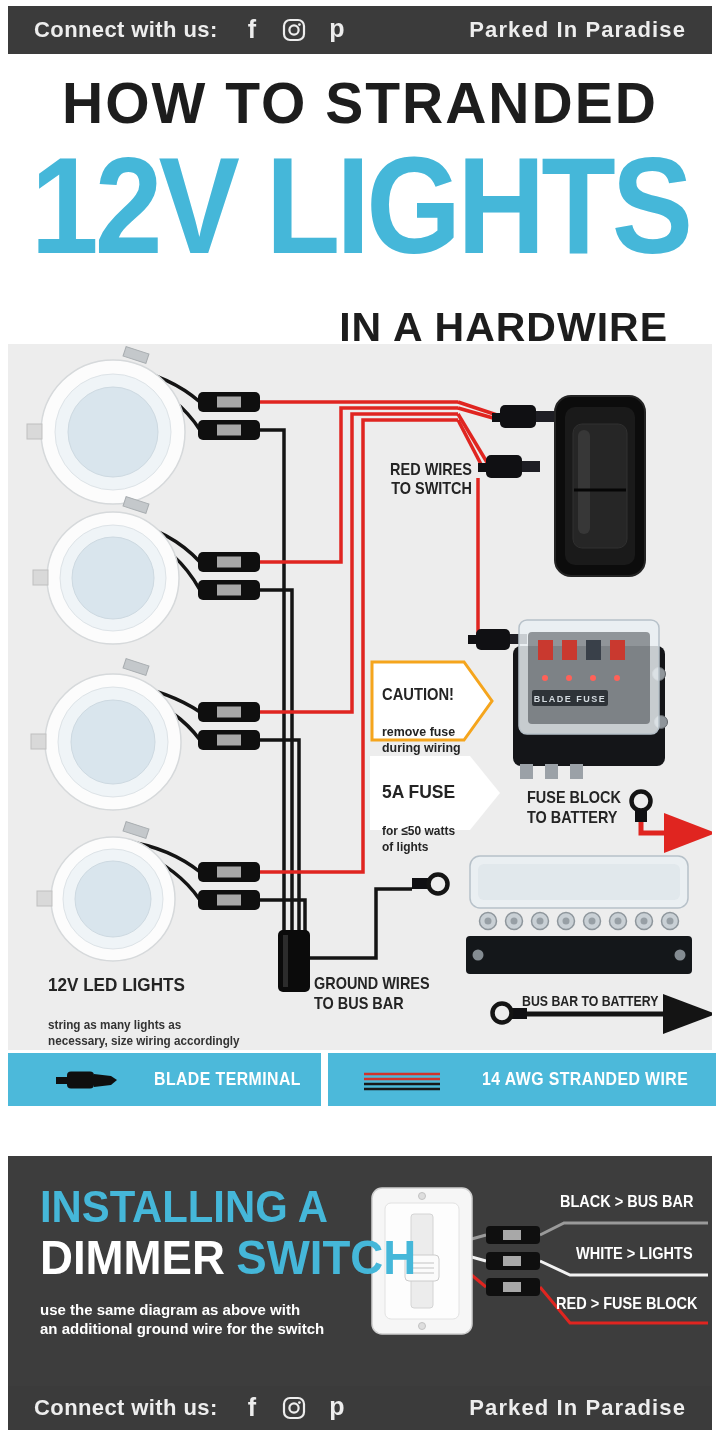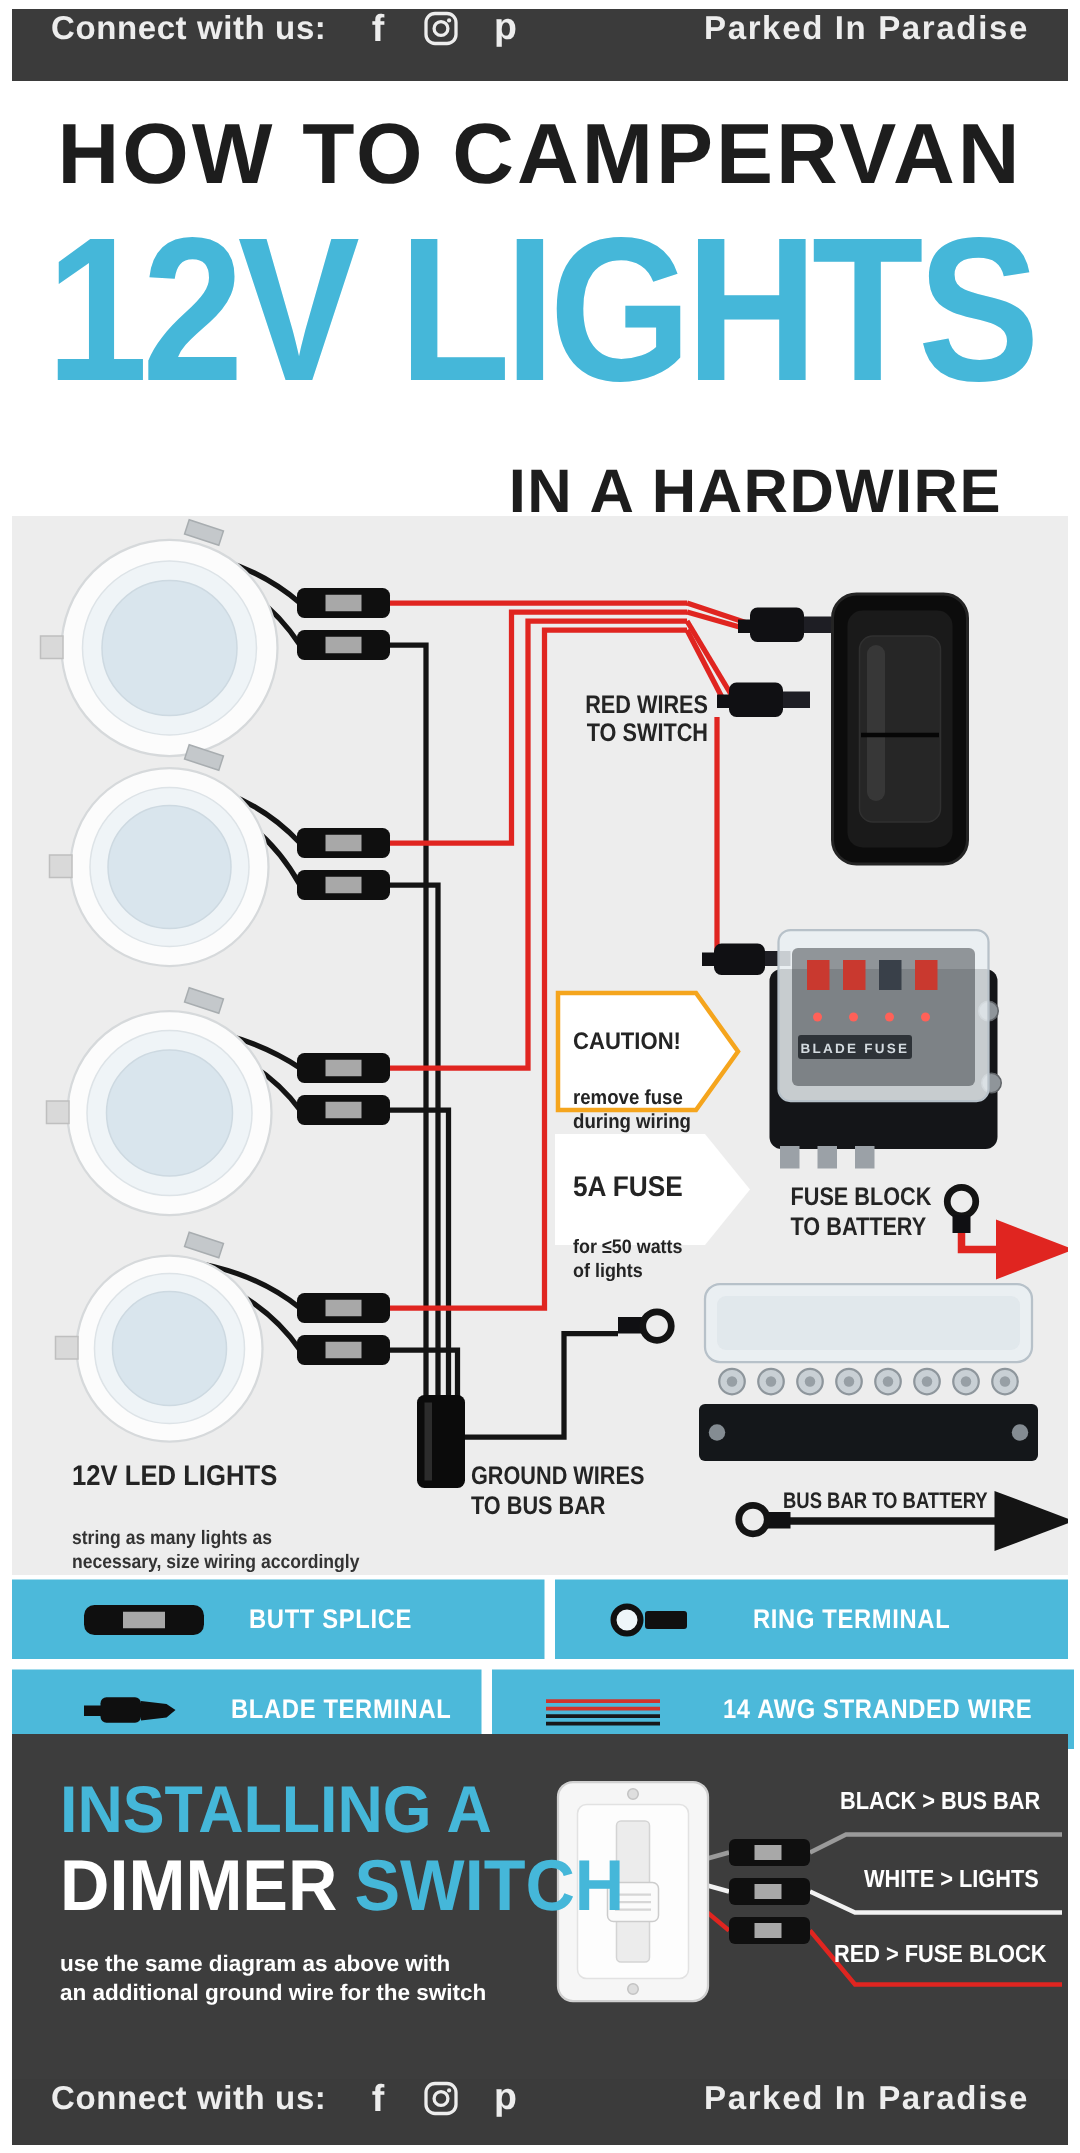--- a/index.html
+++ b/index.html
@@ -2,21 +2,21 @@
 <html style="--accent: #45b7d9; --bar-dark: #3b3b3b; --section-dark: #3d3d3d; --legend-bg: #4cb9da; --wire-red: #e02520; --wire-black: #141414; --caution-orange: #f5a51d; --diagram-bg: #ededed;"><head>
 <meta charset="utf-8">
 <style>
   * { margin:0; padding:0; box-sizing:border-box; }
   html,body { background:#fff; }
   body { font-family:"Liberation Sans", sans-serif; }
   .page { position:relative; width:720px; height:1435px; background:#fff; overflow:hidden; }
 
   
   .bar { position:absolute; left:8px; width:704px; background:var(--bar-dark,#3b3b3b);
-         display:flex; align-items:flex-start; padding:0 26px; color:#ededed; }
+         display:flex; align-items:center; padding:0 26px; color:#ededed; }
   .topbar { top:6px; height:48px; }
   .bottombar { top:1386px; height:44px; }
   .connect { font-size:22px; font-weight:600; letter-spacing:.4px; }
   .social { display:flex; align-items:center; gap:22px; margin-left:26px; }
   .sicon svg { display:block; }
   .sicon text { font-family:"Liberation Sans", sans-serif; }
   .brand { margin-left:auto; font-size:22px; font-weight:600; letter-spacing:1.1px; }
 
   
   .title-section { position:absolute; left:8px; top:54px; width:704px; height:290px; background:#fff; }
@@ -127,21 +127,21 @@
       <span class="sicon">
         <svg width="18" height="26" viewBox="0 0 18 26">
             <text x="9" y="20" text-anchor="middle" font-size="25" font-weight="bold" fill="#ededed">p</text>
           </svg>
       </span>
     </span>
     <span class="brand">Parked In Paradise</span>
   </header>
 
   <section class="title-section">
-    <div class="t1">HOW TO CAMPERVAN</div>
+    <div class="t1">HOW TO STRANDED</div>
     <div class="t2">12V LIGHTS</div>
     <div class="t3">IN A HARDWIRE</div>
   </section>
 
   <section class="diagram-section">
     <svg class="diagram-svg" viewBox="0 0 704 706">
 
       <g class="wb">
         <path d="M118 24 Q162 32 192 58"></path>
           <path d="M128 34 Q170 52 192 86"></path>
@@ -350,36 +350,20 @@
 necessary, size wiring accordingly</div>
     </div>
     <div class="dlabel ground-label">GROUND WIRES
 TO BUS BAR</div>
     <div class="dlabel busbar-label">BUS BAR TO BATTERY</div>
   </section>
 
   <section class="legend-section">
     <div class="legend-row">
       <div class="legend-cell first">
-        <svg class="legend-icon" width="84" height="26" viewBox="0 0 84 26">
-          <rect x="2" y="3" width="80" height="20" rx="7" fill="#0f0f0f"></rect>
-          <rect x="28" y="7.5" width="28" height="11" fill="#a8a8a8"></rect>
-        </svg>
-        <span class="legend-label">BUTT SPLICE</span>
-      </div>
-      <div class="legend-cell second">
-        <svg class="legend-icon" width="58" height="26" viewBox="0 0 58 26">
-          <circle cx="14" cy="13" r="9" fill="#eef6f9" stroke="#101010" stroke-width="4"></circle>
-          <rect x="26" y="7" width="28" height="12" rx="2" fill="#101010"></rect>
-        </svg>
-        <span class="legend-label">RING TERMINAL</span>
-      </div>
-    </div>
-    <div class="legend-row">
-      <div class="legend-cell first">
         <svg class="legend-icon" width="72" height="28" viewBox="0 0 72 28">
           <rect x="2" y="11" width="12" height="7" fill="#0f0f0f"></rect>
           <rect x="13" y="5.5" width="27" height="17" rx="4" fill="#0f0f0f"></rect>
           <polygon points="40,8 57,10 63,14 57,19 40,21" fill="#0f0f0f"></polygon>
         </svg>
         <span class="legend-label">BLADE TERMINAL</span>
       </div>
       <div class="legend-cell second">
         <svg class="legend-icon" width="80" height="26" viewBox="0 0 80 26">
           <path d="M2 7 H78" stroke="#d0342b" stroke-width="2.5"></path>

